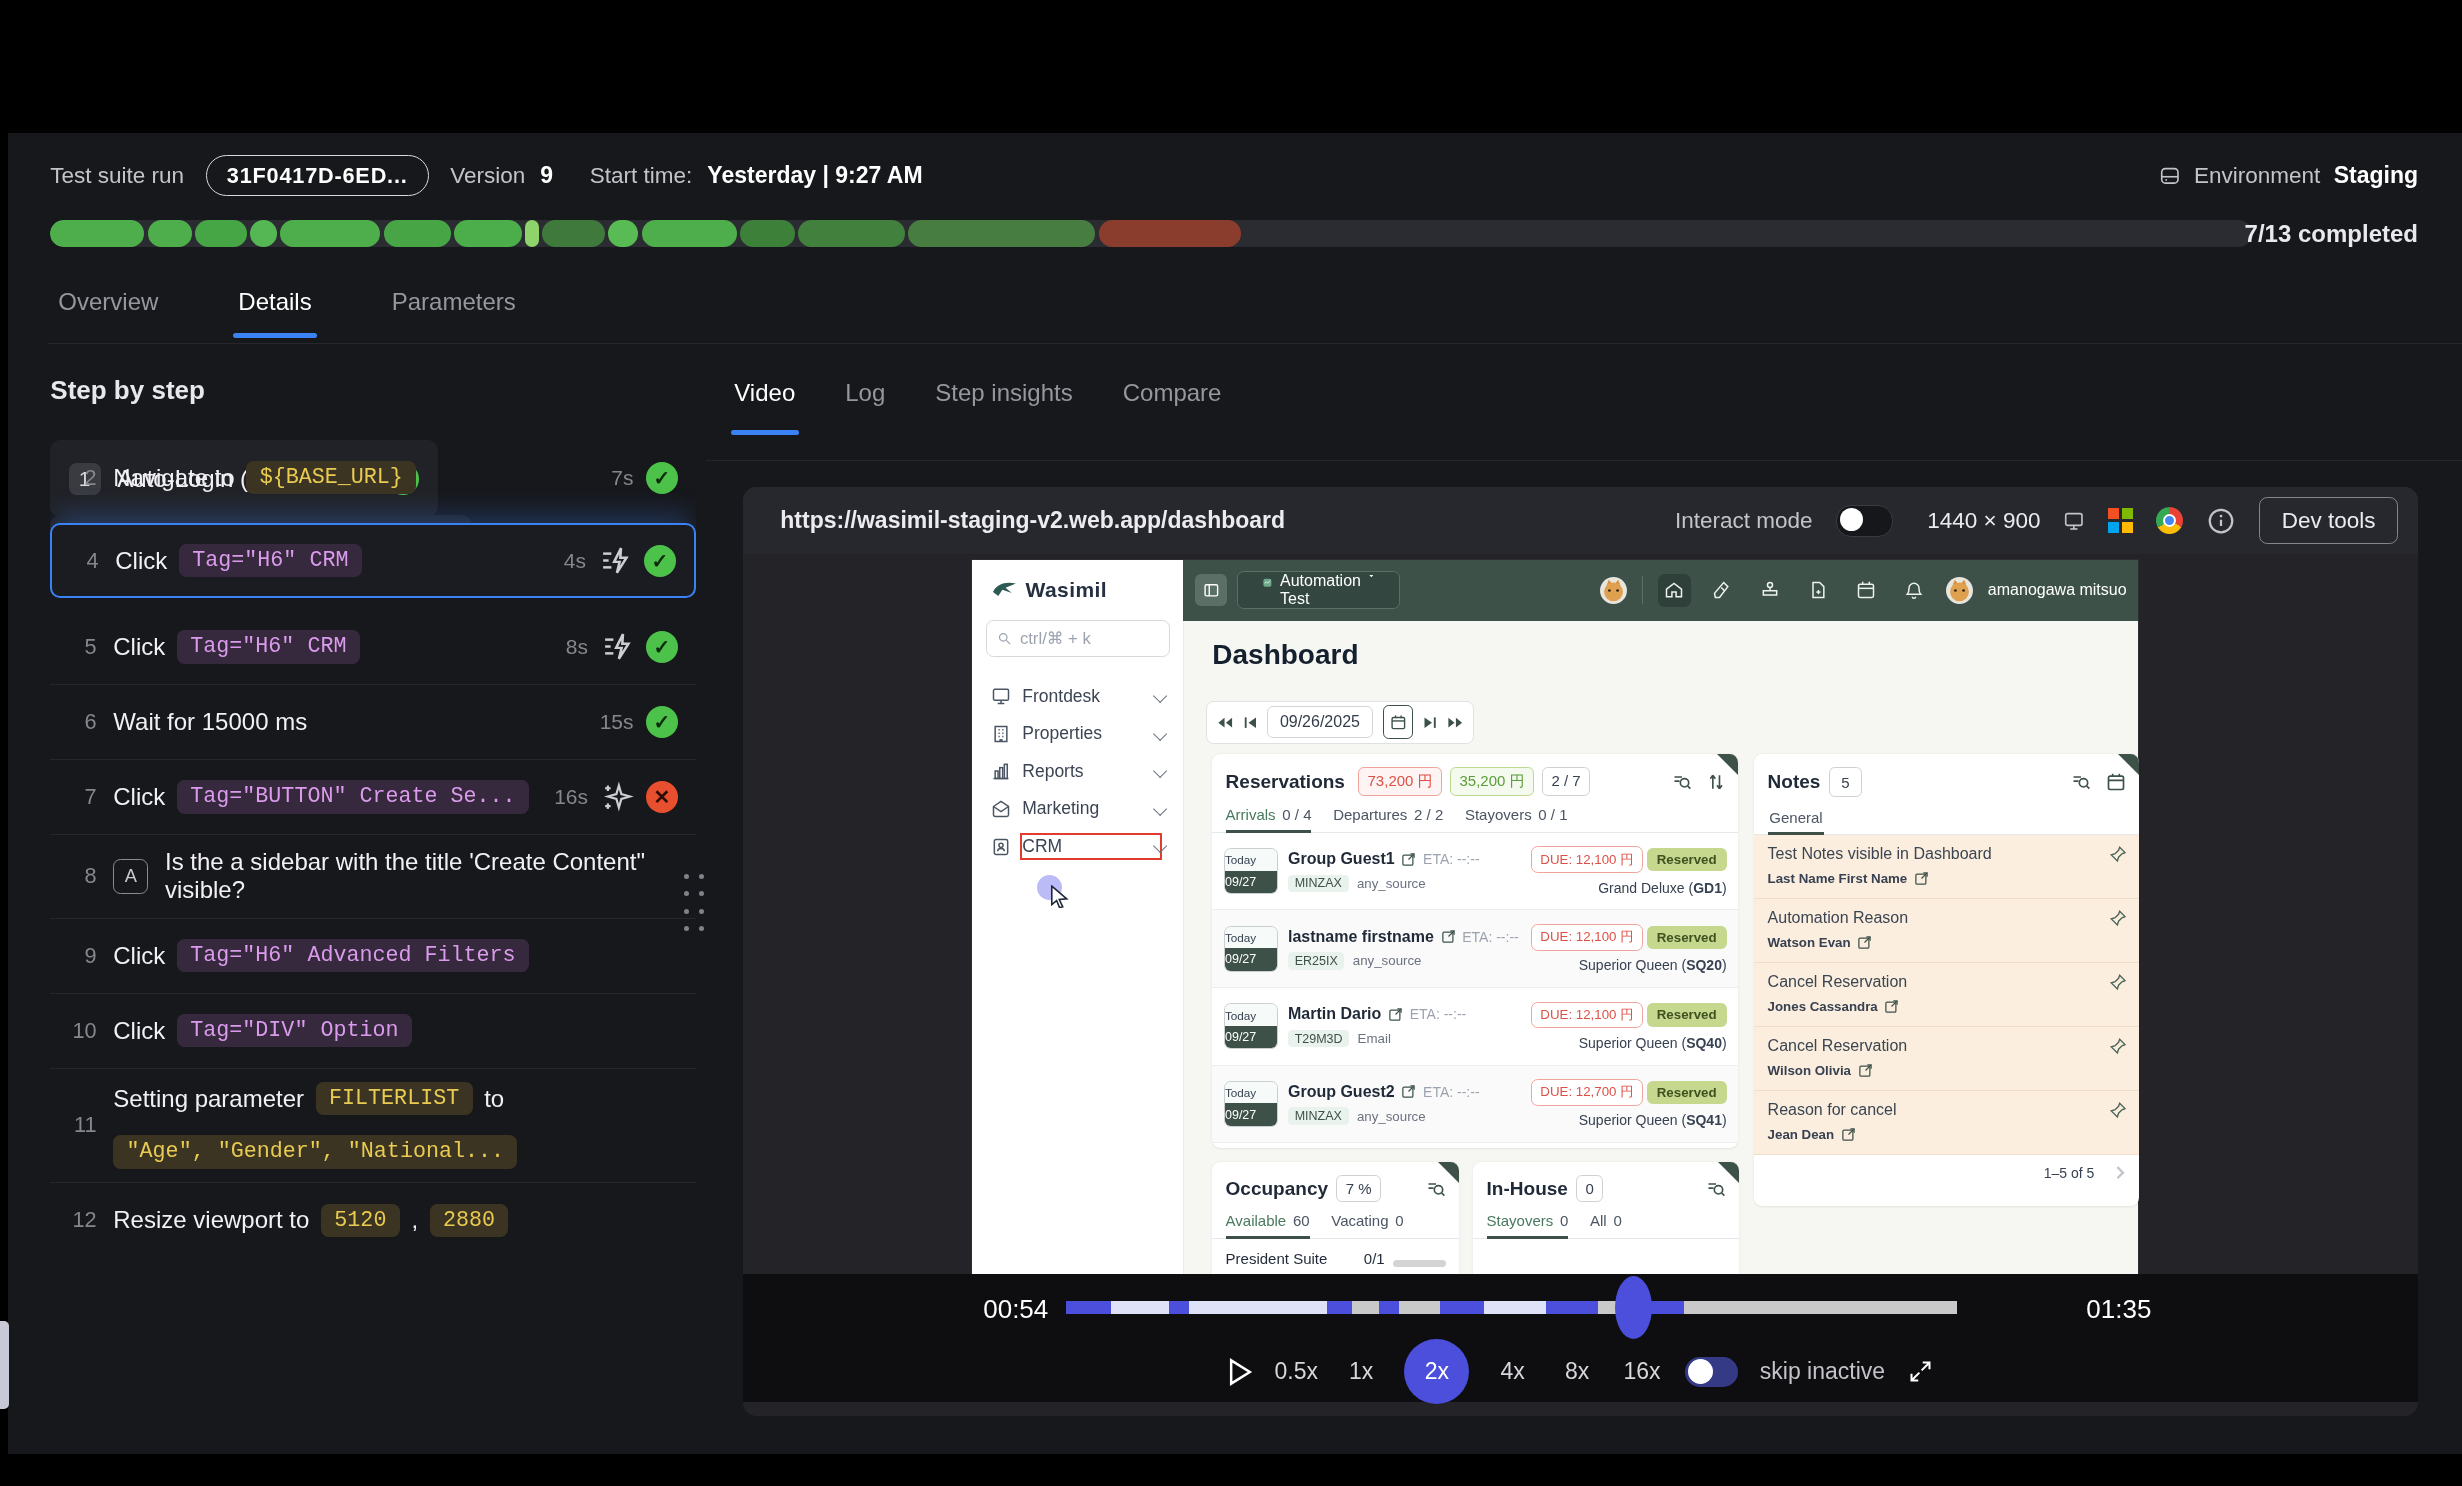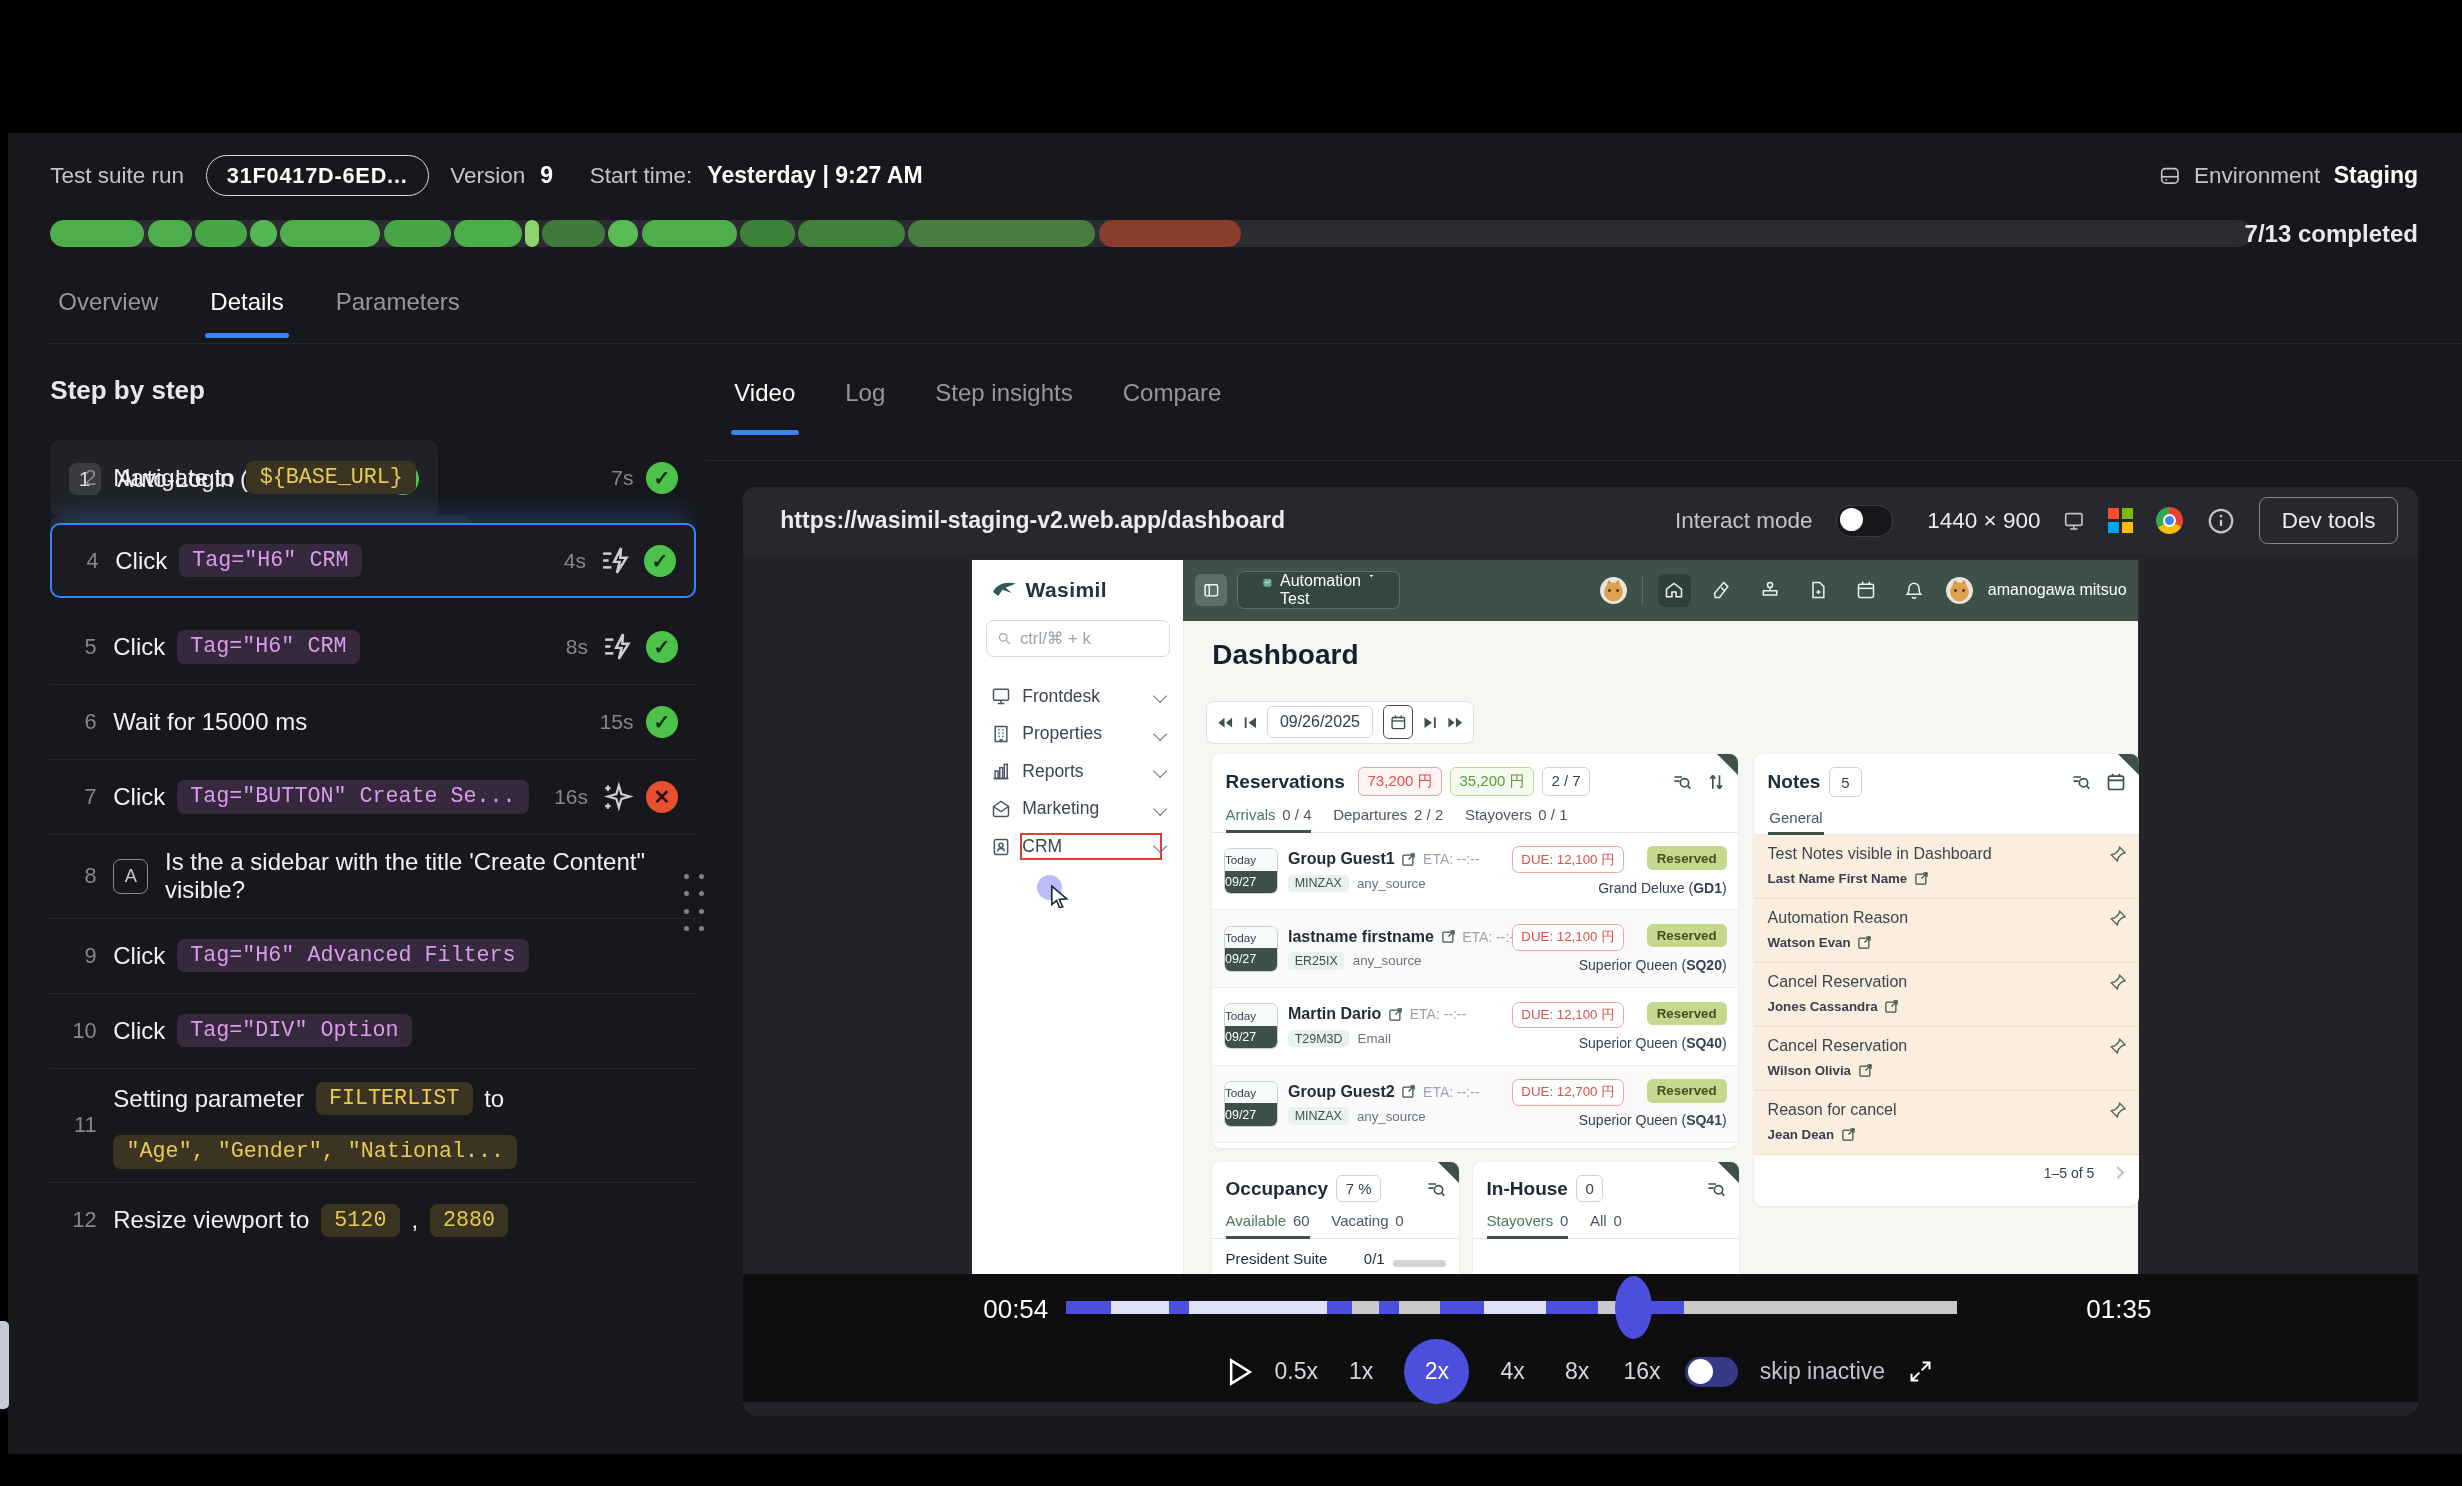--- a/index.html
+++ b/index.html
@@ -9,21 +9,21 @@
   .topbar{position:absolute;left:42px;top:20px;right:44px;height:45px;display:flex;align-items:center;gap:21.7px;}
   .tb-label{font-size:22.5px;color:#c3c4ca;}
   .tb-pill{border:1.7px solid #d9dade;border-radius:21.7px;padding:6.7px 20px;font-size:21.7px;font-weight:bold;color:#fff;letter-spacing:0.8px;}
   .tb-strong{font-size:23px;font-weight:bold;color:#fff;}
   .tb-right{margin-left:auto;display:flex;align-items:center;gap:13.3px;}
   
   .progress{position:absolute;left:42px;top:87px;width:2202px;height:27px;background:#2b2c31;border-radius:13.3px;display:flex;gap:3.3px;overflow:hidden;}
   .progress .seg{height:100%;border-radius:13.3px;flex-shrink:0;}
   .completed{position:absolute;right:44px;top:87px;font-size:24px;font-weight:bold;color:#e9e9ed;line-height:27px;}
   
-  .tabsrow{position:absolute;left:50px;top:155px;display:flex;gap:52px;}
+  .tabsrow{position:absolute;left:50px;top:155px;display:flex;gap:80px;}
   .mtab{font-size:24px;color:#96979e;padding-bottom:21.7px;position:relative;cursor:default;}
   .mtab.active{color:#fff;}
   .mtab.active:after{content:"";position:absolute;left:-5px;right:-5px;bottom:0;height:5px;background:#3b82f6;border-radius:2.5px;}
   .hr1{position:absolute;left:40px;right:0;top:210px;height:0.8px;background:#26272c;}
   
   .steps{position:absolute;left:42px;top:242px;width:646px;bottom:0;}
   .steps-title{font-size:26px;font-weight:bold;color:#e7e8ec;}
   .slist{position:absolute;left:0;top:65px;right:0;bottom:0;overflow:hidden;}
   .srow{display:flex;align-items:center;gap:16.7px;padding:0 18.3px;min-height:75px;position:relative;box-sizing:border-box;}
   .srow.bline{border-bottom:0.8px solid #26272c;}
@@ -116,21 +116,21 @@
   .datechip{width:52px;border:0.8px solid #c9ced1;border-radius:6.7px;overflow:hidden;flex-shrink:0;}
   .datechip .d1{font-size:11.7px;color:#374151;background:#f6faf8;padding:4.2px 0;}
   .datechip .d2{font-size:12.5px;color:#fff;background:#3d5149;padding:4.2px 0;}
   .resmid{flex:1;min-width:0;}
   .rname{display:flex;align-items:center;gap:6.7px;font-size:16px;font-weight:bold;color:#1f2937;white-space:nowrap;}
   .reta{font-size:14px;color:#9ca3af;font-weight:normal;}
   .rsub{display:flex;align-items:center;gap:8.3px;margin-top:6.7px;}
   .rcode{font-size:12.5px;color:#3d5149;background:#eaf2ed;border-radius:4.2px;padding:1.7px 6.7px;}
   .rsource{font-size:13.3px;color:#6b7280;}
   .resright{margin-left:auto;text-align:right;flex-shrink:0;}
-  .duerow{display:flex;gap:23px;justify-content:flex-end;align-items:flex-start;padding-left:20px;}
+  .duerow{display:flex;gap:4px;justify-content:flex-end;align-items:center;padding-left:20px;}
   .due{font-size:13.3px;color:#dd5147;border:1.2px solid #f0a49c;border-radius:6.7px;padding:3.3px 8.3px;background:#fff;}
   .rsvd{font-size:13.3px;font-weight:bold;color:#3f5220;background:#c6d78e;border-radius:5.8px;padding:4.2px 10px;}
   .room{font-size:14px;color:#374151;margin-top:6.7px;}
   .notescard{left:571px;top:133px;width:385px;height:452px;}
   .notebadge{min-width:21.7px;height:28px;border:0.8px solid #ced2d6;border-radius:5.8px;display:flex;align-items:center;justify-content:center;font-size:15px;color:#374151;padding:0 5px;}
   .notetabs{display:flex;padding:0 13.3px;border-bottom:0.8px solid #e7e8ea;}
   .ntab{font-size:15px;color:#4b5563;padding:5px 1.7px 8.3px;position:relative;}
   .ntab:after{content:"";position:absolute;left:0;right:0;bottom:-0.8px;height:2.5px;background:#3d5149;}
   .notelist{background:#fbeede;}
   .noteitem{padding:10px 13.3px 11.7px;border-bottom:0.8px solid #f2ddc8;position:relative;}

